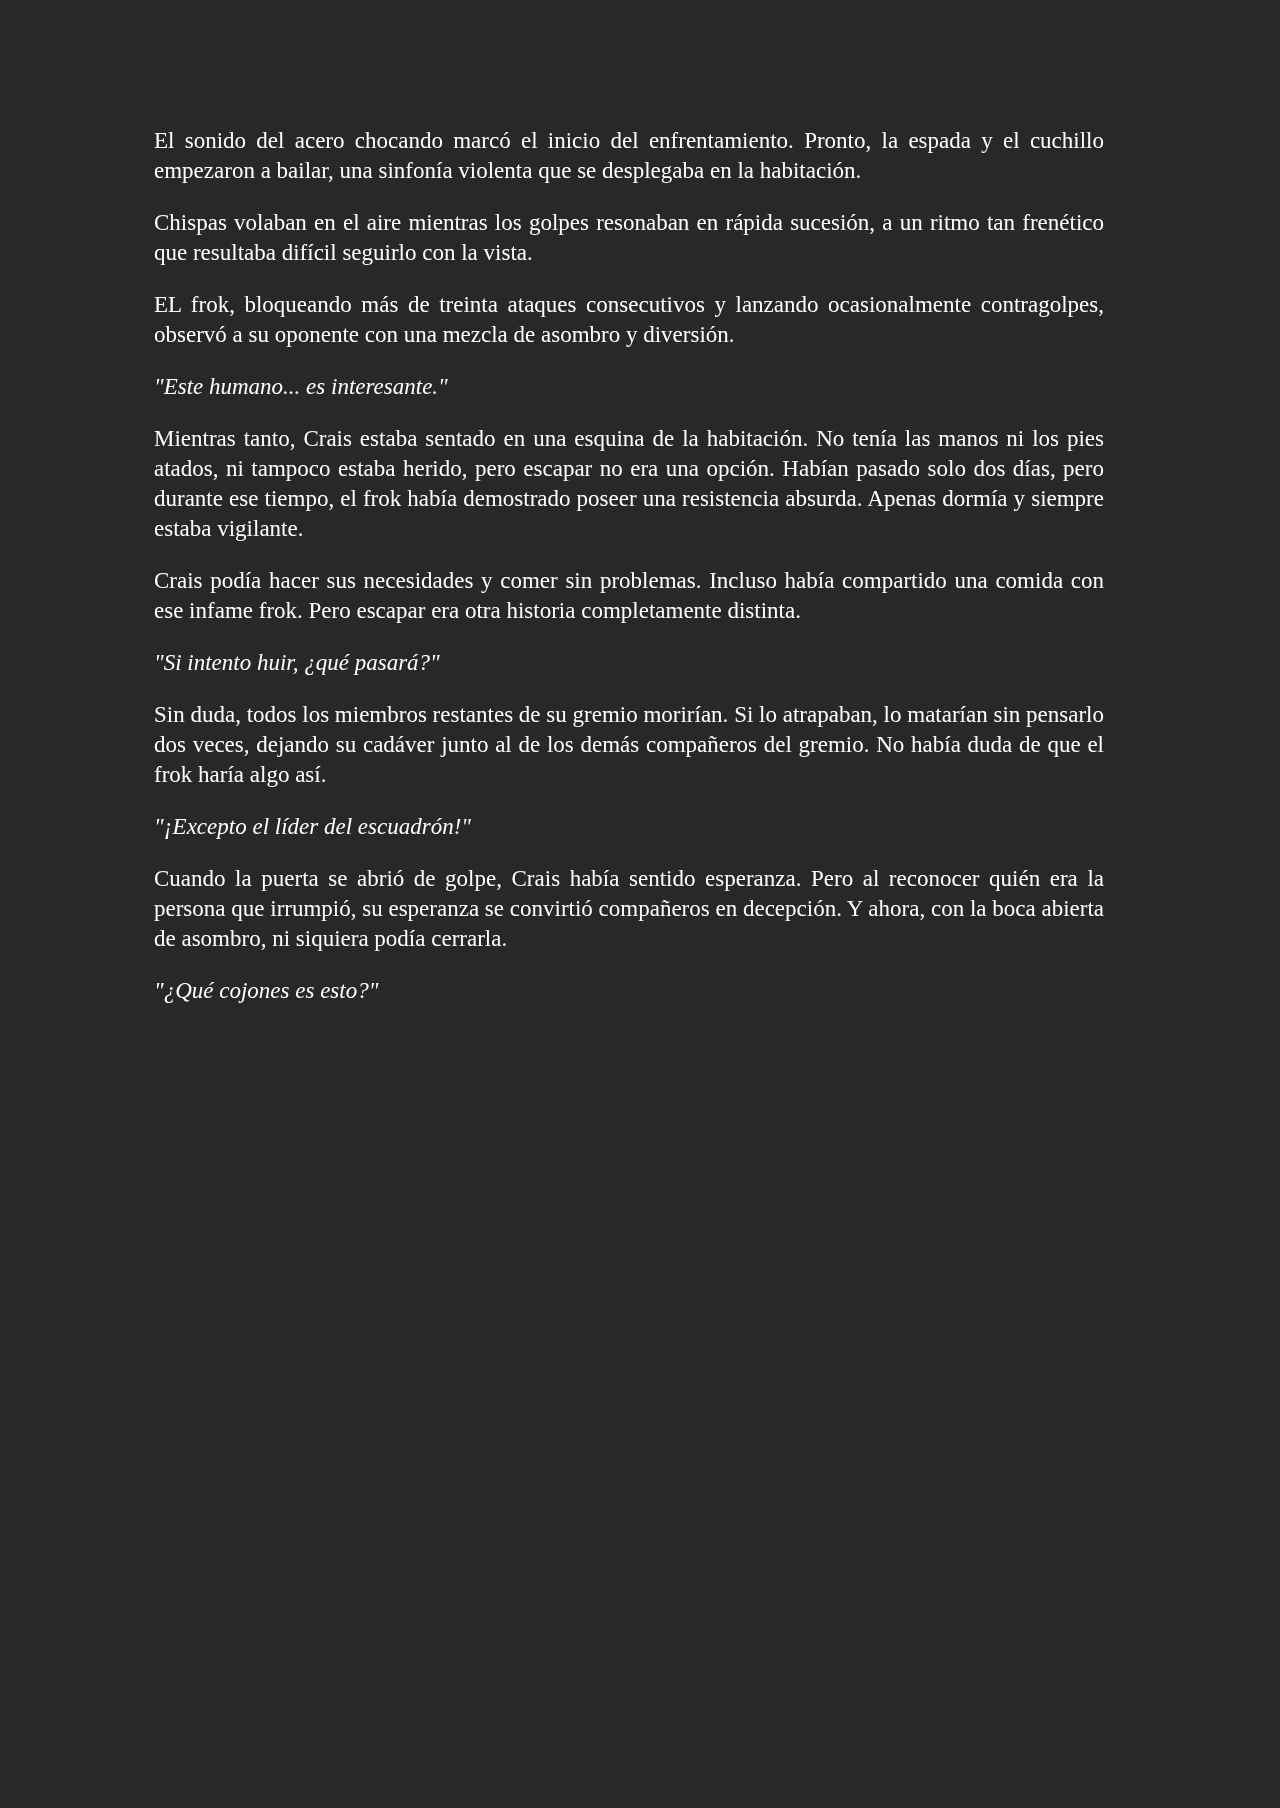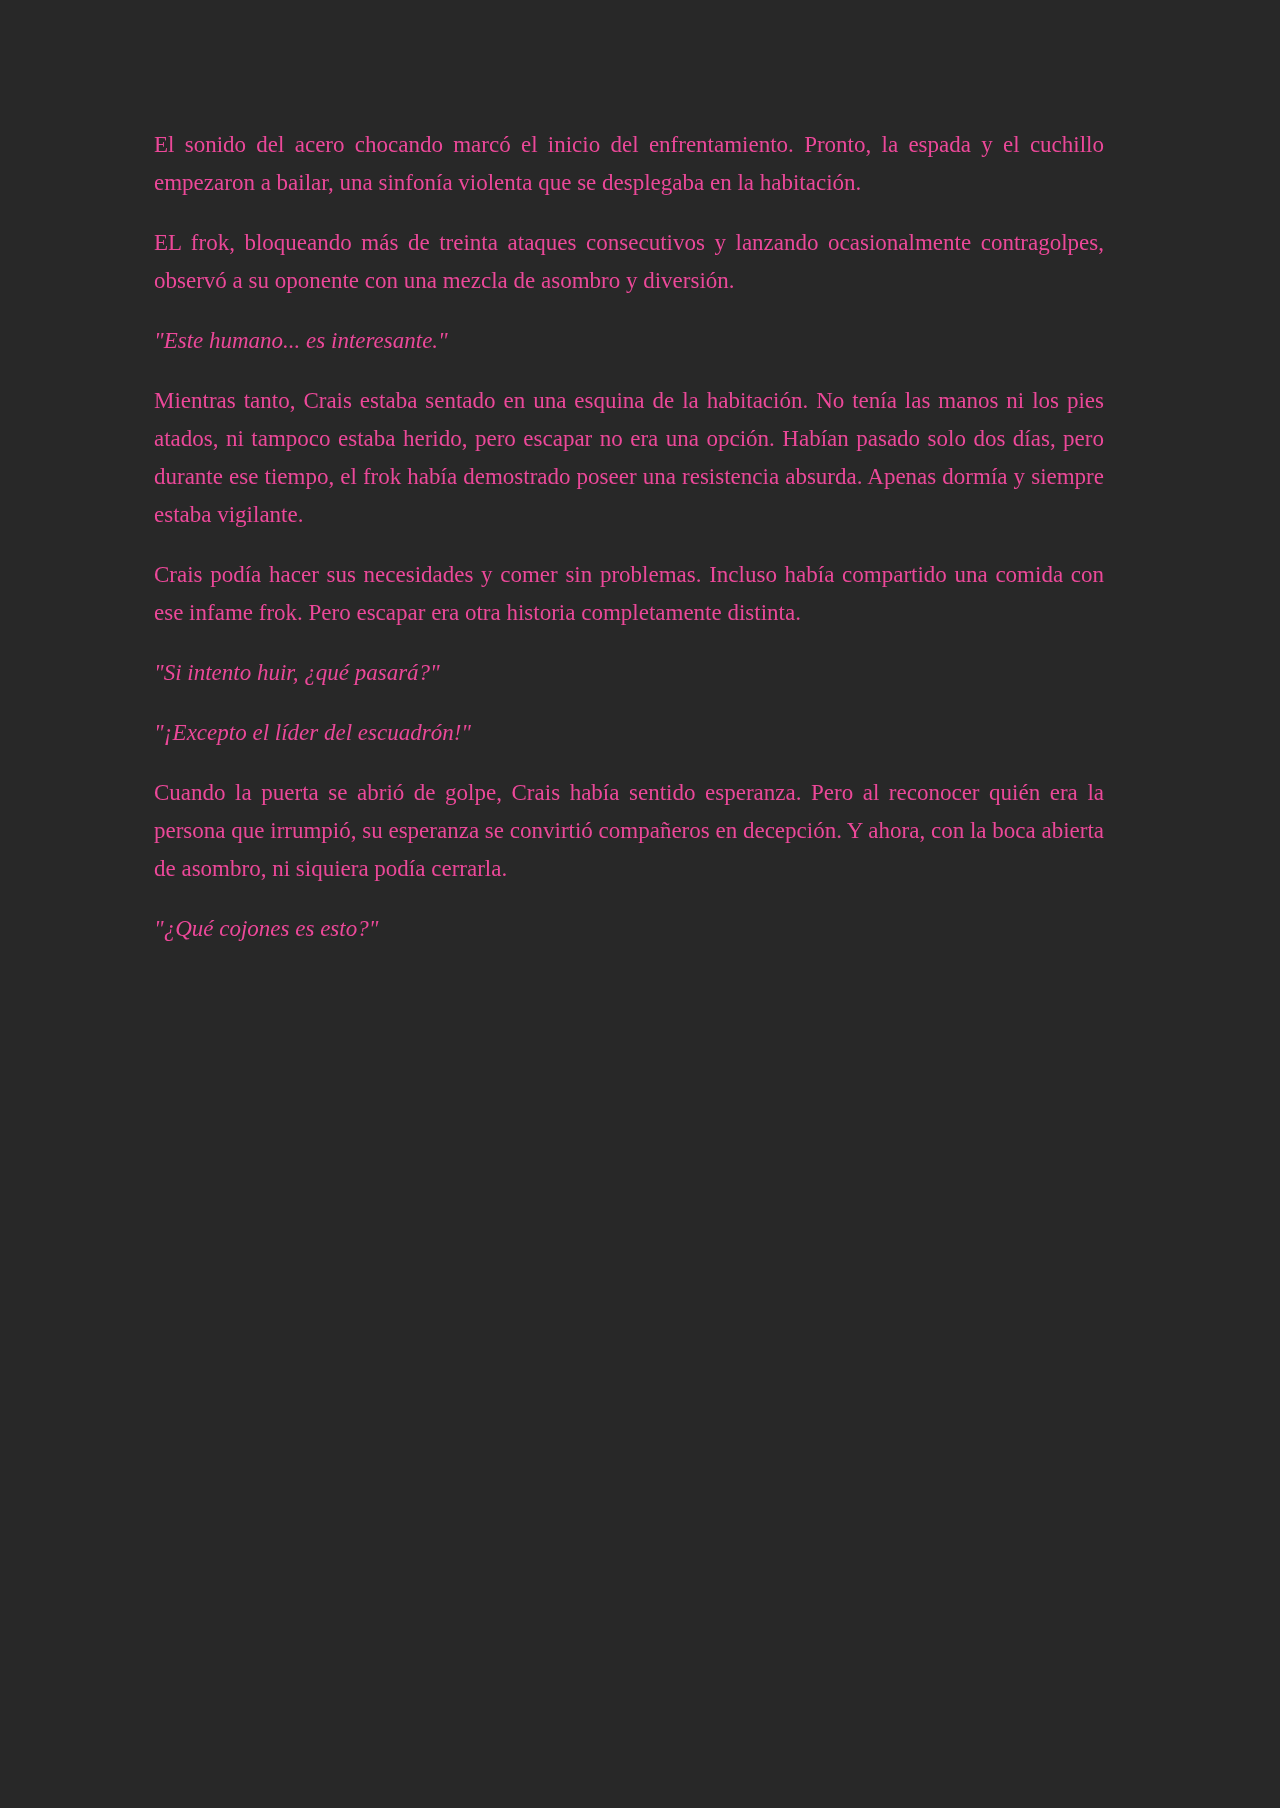--- a/index.html
+++ b/index.html
@@ -16,36 +16,38 @@
     box-sizing: border-box;
     width: 1280px;
     height: 1808px;
     padding: 126px 160px 0 154px;
     background: #282828;
   }
   .page p {
     margin: 0 16px 22px 0;
     font-family: "Liberation Serif", "DejaVu Serif", serif;
     font-size: 23px;
-    line-height: 38px;
-    color: #ec4899;
+    line-height: 30px;
+    color: #ffffff;
     text-align: justify;
     text-justify: inter-word;
   }
   .page p.quote {
     font-style: italic;
     text-align: left;
   }
 </style>
 </head>
 <body>
 
 <main class="page">
   <p>El sonido del acero chocando marcó el inicio del enfrentamiento. Pronto, la espada y el cuchillo empezaron a bailar, una sinfonía violenta que se desplegaba en la habitación.</p>
+  <p>Chispas volaban en el aire mientras los golpes resonaban en rápida sucesión, a un ritmo tan frenético que resultaba difícil seguirlo con la vista.</p>
   <p>EL frok, bloqueando más de treinta ataques consecutivos y lanzando ocasionalmente contragolpes, observó a su oponente con una mezcla de asombro y diversión.</p>
   <p class="quote">"Este humano... es interesante."</p>
   <p>Mientras tanto, Crais estaba sentado en una esquina de la habitación. No tenía las manos ni los pies atados, ni tampoco estaba herido, pero escapar no era una opción. Habían pasado solo dos días, pero durante ese tiempo, el frok había demostrado poseer una resistencia absurda. Apenas dormía y siempre estaba vigilante.</p>
   <p>Crais podía hacer sus necesidades y comer sin problemas. Incluso había compartido una comida con ese infame frok. Pero escapar era otra historia completamente distinta.</p>
   <p class="quote">"Si intento huir, ¿qué pasará?"</p>
+  <p>Sin duda, todos los miembros restantes de su gremio morirían. Si lo atrapaban, lo matarían sin pensarlo dos veces, dejando su cadáver junto al de los demás compañeros del gremio. No había duda de que el frok haría algo así.</p>
   <p class="quote">"¡Excepto el líder del escuadrón!"</p>
   <p>Cuando la puerta se abrió de golpe, Crais había sentido esperanza. Pero al reconocer quién era la persona que irrumpió, su esperanza se convirtió compañeros en decepción.  Y ahora, con la boca abierta de asombro, ni siquiera podía cerrarla.</p>
   <p class="quote">"¿Qué cojones es esto?"</p>
 </main>
 
 </body></html>

